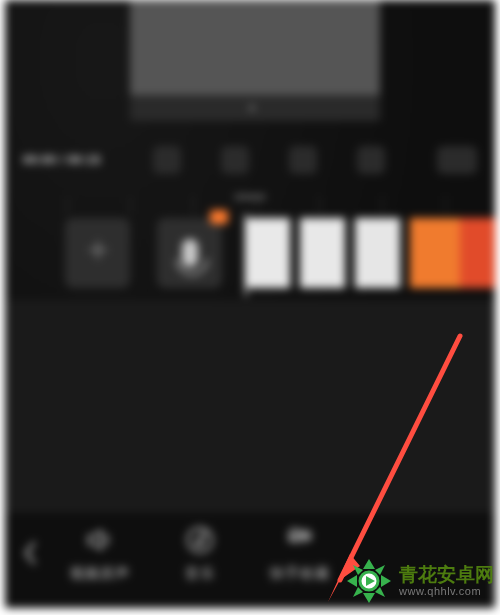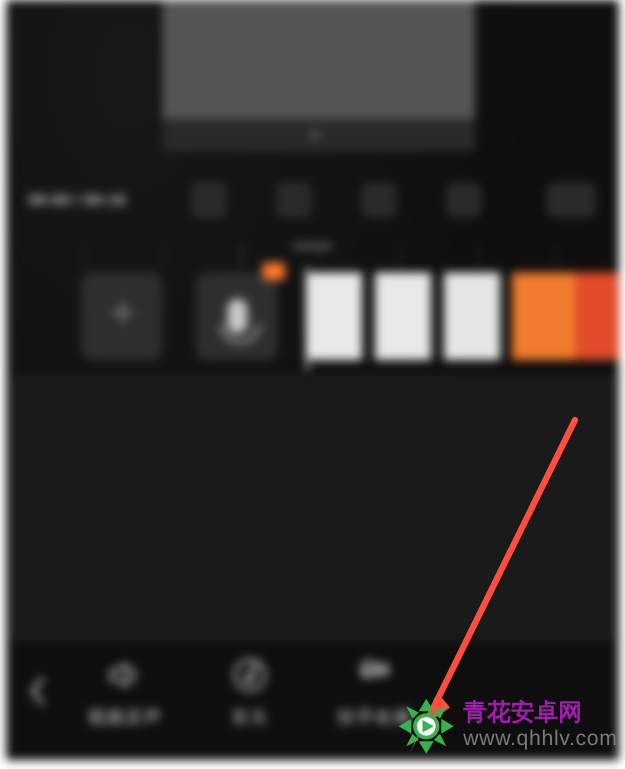--- a/index.html
+++ b/index.html
@@ -273,22 +273,22 @@
     height: 56px;
     display:flex;
     align-items:center;
     z-index: 40;
     background: rgba(255,255,255,0.0);
   }
   .wm-logo {
     width:48px;height:48px;position:relative;margin-right:6px;
   }
   .wm-text{display:flex;flex-direction:column;line-height:1.1;}
-  .wm-brand{font-size:19px;font-weight:700;color:#a21caf;}
-  .wm-url{font-size:17px;color:#7a7a7a;letter-spacing:0.5px;}
+  .wm-brand{font-size:19px;font-weight:700;color:#4d7c0f;}
+  .wm-url{font-size:11px;color:#7a7a7a;letter-spacing:0.5px;}
 </style>
 </head>
 <body>
 
 <div class="frame">
 
   <div class="screen">
 
     <div class="preview"></div>
     <div class="preview-bar">

